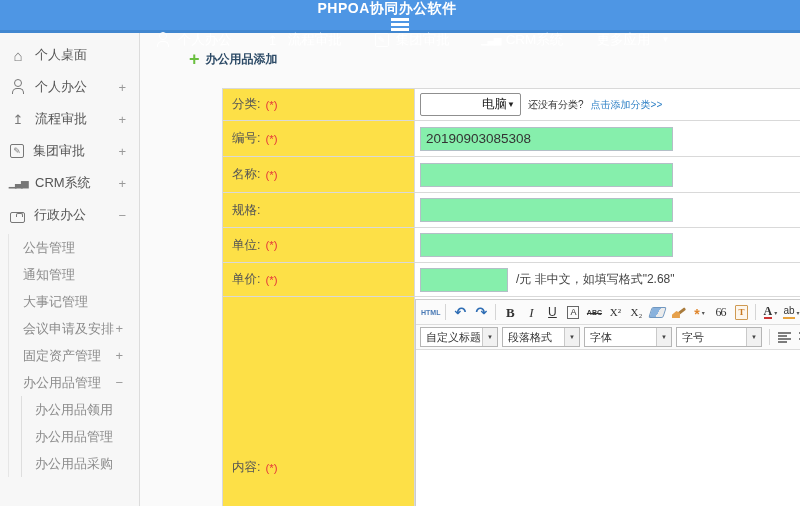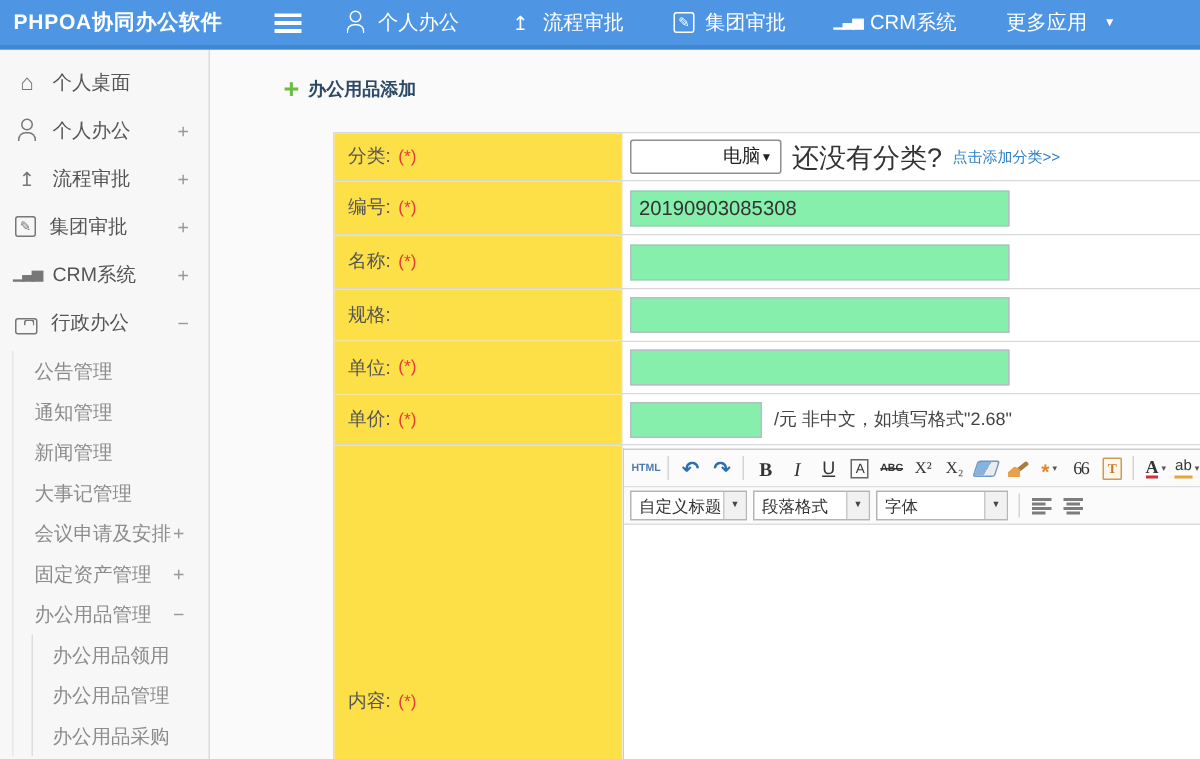--- a/index.html
+++ b/index.html
@@ -1,21 +1,21 @@
 <!DOCTYPE html>
 <html><head>
 <meta charset="utf-8">
 <style>
   html,body{margin:0;padding:0;}
   body{font-family:"Liberation Sans","DejaVu Sans",sans-serif;}
   #app{position:relative;width:800px;height:506px;overflow:hidden;background:#fafafa;}
 
   
   .topbar{position:absolute;top:0;left:0;right:0;height:30px;background:#4e96e4;
-    border-bottom:3px solid #4187d0;display:flex;align-items:center;color:#fff;z-index:5;}
+    border-bottom:3px solid #4187d0;display:flex;align-items:center;color:#fff;z-index:5;flex-direction:column;}
   .logo{width:183px;padding-left:9px;font-weight:bold;font-size:14px;letter-spacing:.5px;box-sizing:border-box;}
   .hamburger{width:18px;height:13px;background:repeating-linear-gradient(to bottom,#fff 0 2.5px,transparent 2.5px 5.2px);
     cursor:pointer;flex:none;}
   .topnav{display:flex;margin-left:28px;gap:33px;align-items:center;}
   .nav-item{display:flex;align-items:center;gap:7px;font-size:13.5px;cursor:pointer;white-space:nowrap;}
 
   
   .ic{position:relative;display:inline-flex;align-items:center;justify-content:center;
       width:16px;height:14px;color:#777;font-size:13px;line-height:1;flex:none;}
   .topbar .ic{color:#fff;}
@@ -65,21 +65,21 @@
      display:flex;align-items:center;gap:5px;padding-left:9px;box-sizing:border-box;font-size:12.5px;color:#555;}
   .req{color:#e53b3b;font-size:11.5px;}
   .cell-value{flex:1;background:#fff;display:flex;align-items:center;gap:7px;padding-left:5px;overflow:hidden;}
   .cell-value input{height:24px;width:253px;border:1px solid #b3bfc7;background:#86efac;
      font-size:13.5px;color:#333;padding:0 5px;box-sizing:border-box;outline:none;font-family:inherit;}
   .frow-price input{width:88px;}
   .suffix{font-size:12px;color:#444;margin-left:1px;white-space:nowrap;}
   .fake-select{width:88px;height:21px;border:1px solid#8f8f8f;border-radius:2px;background:#fff;
      display:flex;align-items:center;justify-content:flex-end;padding:0 5px 0 6px;font-size:12.5px;color:#222;cursor:pointer;}
   .fake-select .sel-car{font-size:8px;color:#222;}
-  .hint{font-size:18px;color:#333;}
+  .hint{font-size:10px;color:#333;}
   .hlink{font-size:10px;color:#2f81c6;cursor:pointer;white-space:nowrap;}
 
   
   .editor-cell{display:block;padding:2px 0 0 0;}
   .editor{height:339px;border:1px solid #ccc;border-right:none;background:#fff;display:flex;flex-direction:column;box-sizing:border-box;}
   .tb-row{display:flex;align-items:center;background:#fbfbfb;border-bottom:1px solid #ddd;
      padding:2px 4px;gap:1px;height:25px;box-sizing:border-box;flex:none;overflow:hidden;white-space:nowrap;}
   .edit-area{flex:1;background:#fff;}
   .tbtn{min-width:18px;height:19px;display:inline-flex;align-items:center;justify-content:center;
      color:#333;cursor:pointer;border-radius:2px;flex:none;padding:0 1px;}
@@ -184,24 +184,20 @@
       <div class="submenu">
         <div class="sub-item">
           <span class="lbl">公告管理</span>
           <span class="tog"></span>
         </div>
         <div class="sub-item">
           <span class="lbl">通知管理</span>
           <span class="tog"></span>
         </div>
         <div class="sub-item">
-          <span class="lbl">新闻管理</span>
-          <span class="tog"></span>
-        </div>
-        <div class="sub-item">
           <span class="lbl">大事记管理</span>
           <span class="tog"></span>
         </div>
         <div class="sub-item">
           <span class="lbl">会议申请及安排</span>
           <span class="tog">+</span>
         </div>
         <div class="sub-item">
           <span class="lbl">固定资产管理</span>
           <span class="tog">+</span>
@@ -355,20 +351,24 @@
                   <span class="car">▼</span>
                 </div>
                 <div class="esel esel-1">
                   <span class="txt">段落格式</span>
                   <span class="car">▼</span>
                 </div>
                 <div class="esel esel-2">
                   <span class="txt">字体</span>
                   <span class="car">▼</span>
                 </div>
+                <div class="esel esel-3">
+                  <span class="txt">字号</span>
+                  <span class="car">▼</span>
+                </div>
                 <span class="sep"></span>
                 <span class="tbtn">
                   <span class="g g-al g-align-left"></span>
                 </span>
                 <span class="tbtn">
                   <span class="g g-al g-align-center"></span>
                 </span>
               </div>
               <div class="edit-area"></div>
             </div>

